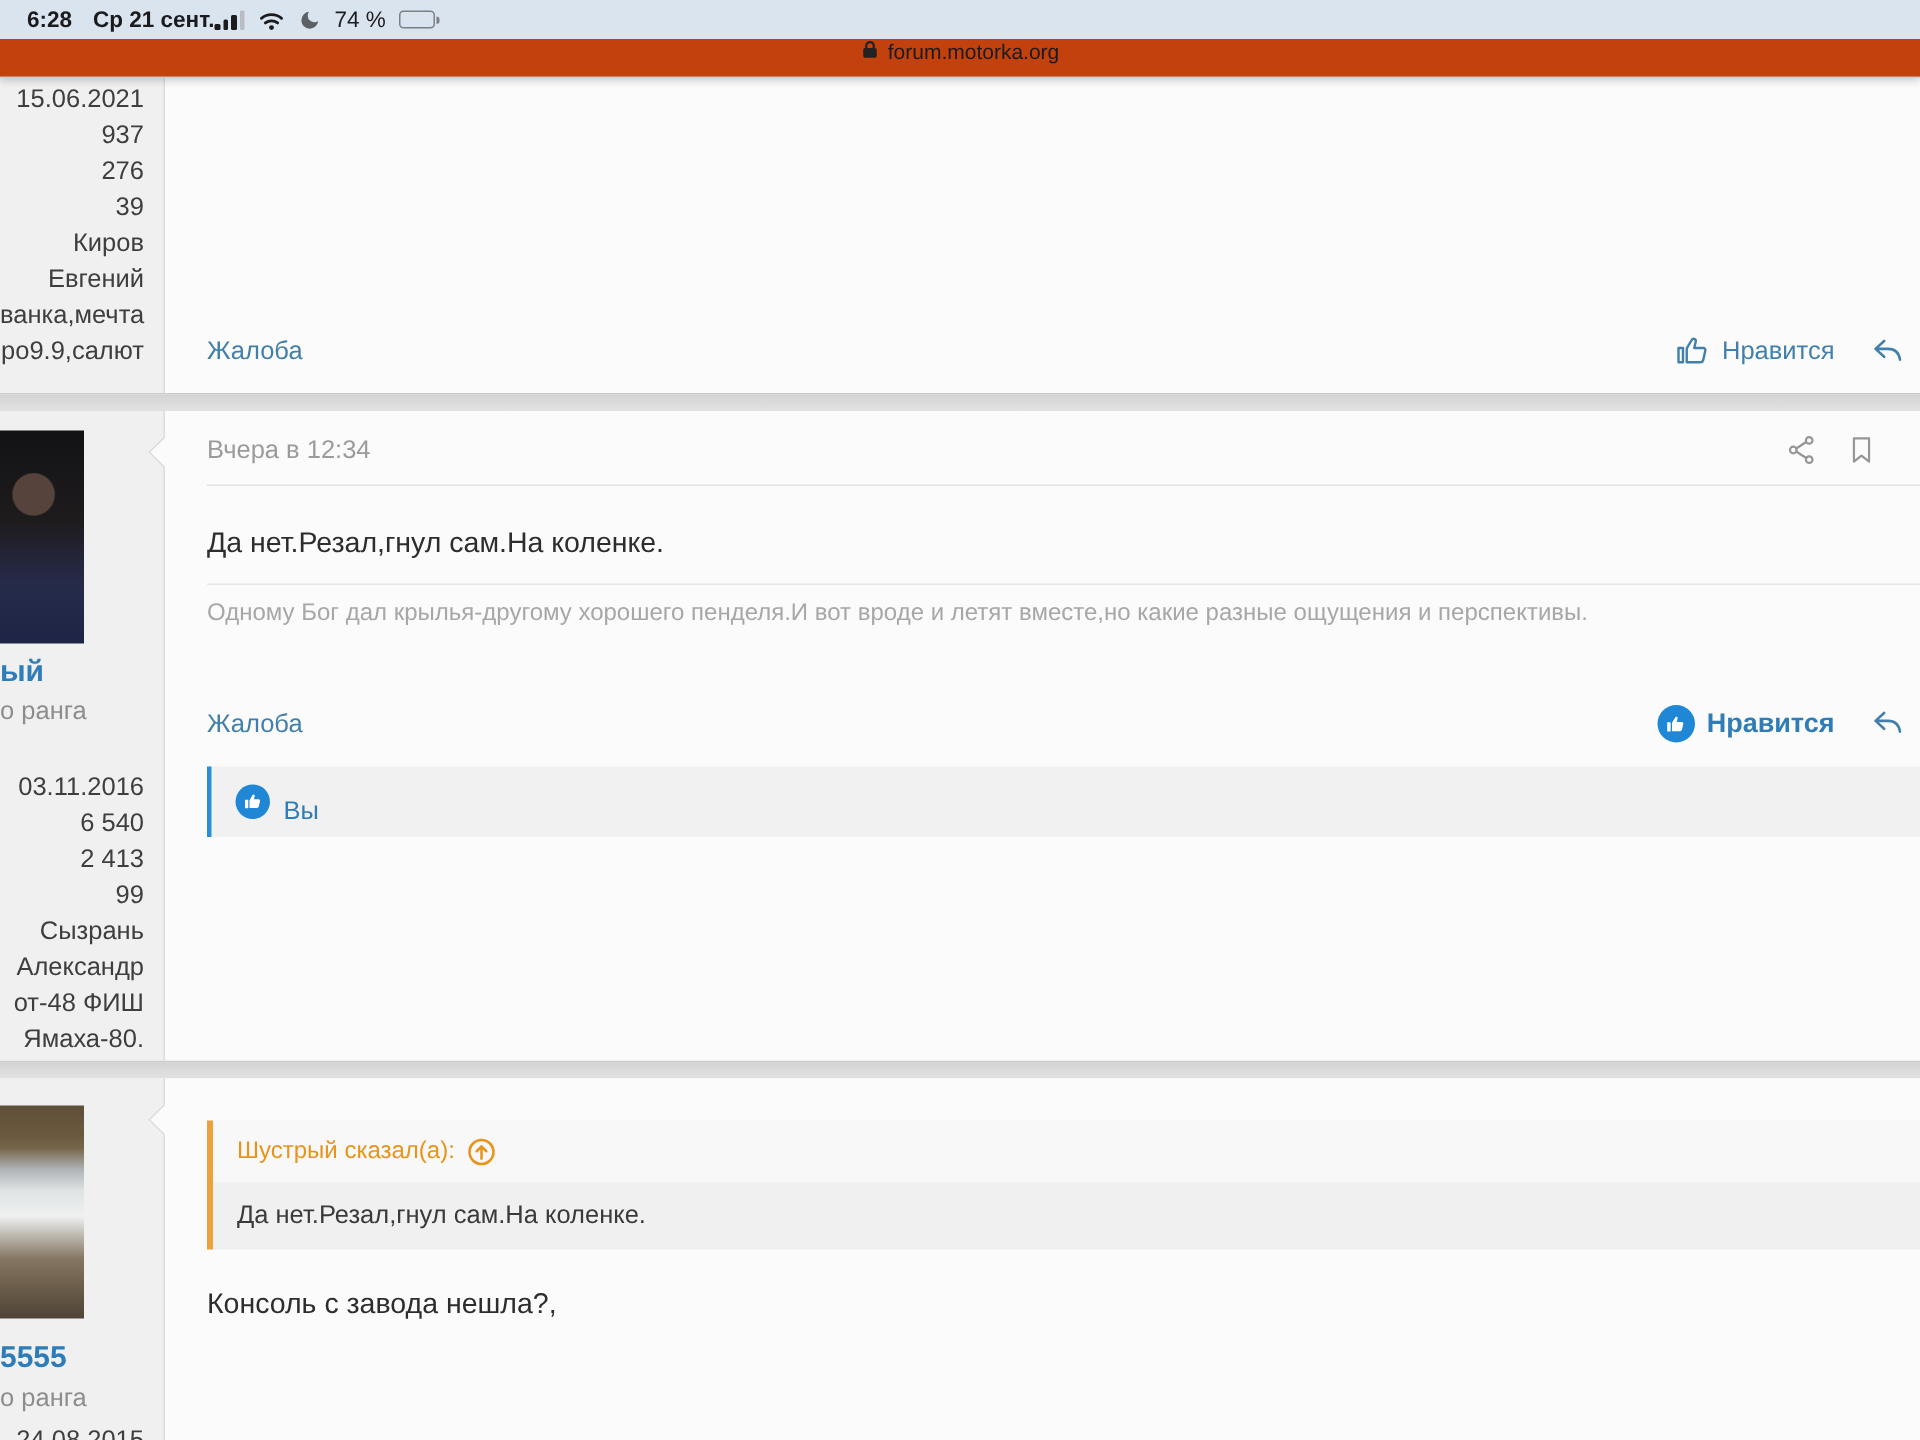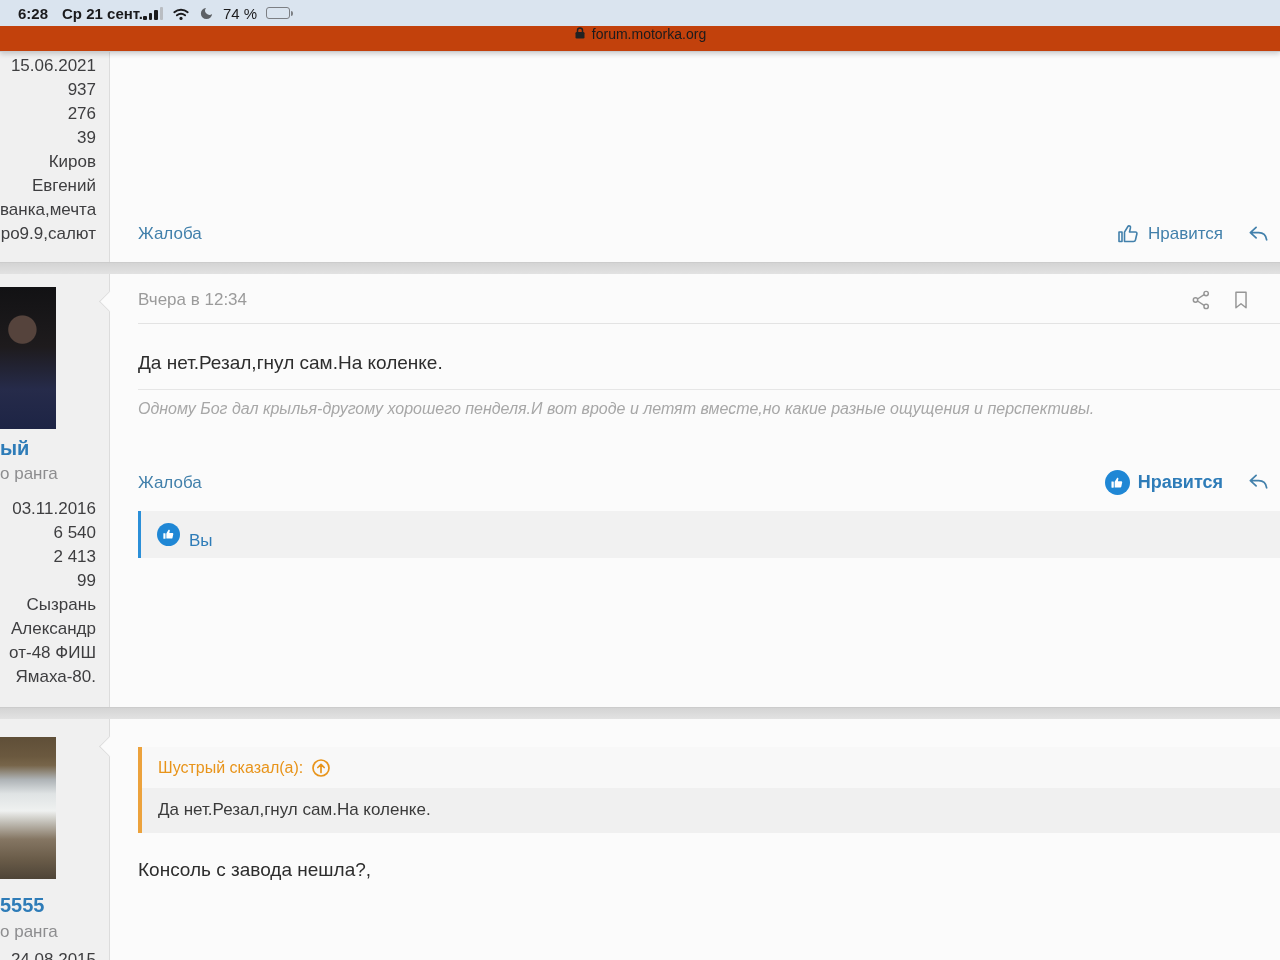--- a/index.html
+++ b/index.html
@@ -55,40 +55,40 @@
   .hicons svg { display:block; }
 
   .quote { margin:28px 0 0 28px; border-left:4px solid #eca23c; }
   .q-head { background:#f8f8f8; padding:11px 16px 10px 16px; display:flex; align-items:center; gap:8px; }
   .q-attr { font-size:16px; color:#e8941a; }
   .q-arrow { color:#e8941a; display:flex; }
   .q-body { background:#f0f0f0; padding:12px 16px 13px 16px; font-size:17px; color:#3a3a3a; }
 
   .pbody { margin:26px 0 0 28px; font-size:19px; color:#2d2d2d; }
   .sig-sep { margin:15px 0 0 28px; border-top:1px solid #e6e6e6; }
-  .psig { margin:10px 0 0 28px; font-size:16px; color:#a7a7a7;font-style:italic; }
+  .psig { margin:10px 0 0 28px; font-size:16px; color:#a7a7a7; }
 
   .pfoot { display:flex; align-items:center; justify-content:space-between; margin:0 10px 0 28px; }
   .pfoot-abs { position:absolute; left:28px; right:10px; bottom:16px; display:flex;
                align-items:center; justify-content:space-between; }
   .link { font-size:17px; color:#4280ab; cursor:pointer; }
   .like-group { display:flex; align-items:center; gap:24px; }
   .like-btn { display:flex; align-items:center; gap:8px; color:#4280ab; }
   .like-label { font-size:17px; color:#4280ab; }
   .like-btn.liked .like-label { font-weight:bold; font-size:18px; color:#2e7cb8; }
   .circ { width:25px; height:25px; border-radius:50%; background:#1f87d5; color:#fff;
           display:flex; align-items:center; justify-content:center; }
   .reply-ico { color:#4280ab; display:flex; }
 
   .likebar { margin:16px 0 0 28px; height:47px; background:#f1f1f1; border-left:3px solid #2b8fd8;
              display:flex; align-items:center; gap:9px; padding-left:16px; }
   .likebar .circ { width:23px; height:23px; }
   .likebar-label { font-size:17px; color:#2e7cb8;margin-top:12px; }
 
-  .u2-stats { margin-top:12px; }
+  .u2-stats { margin-top:28px; }
   .joined-cut { position:absolute; bottom:-8px; right:0; }
 </style>
 </head>
 <body>
 
 <svg width="0" height="0" style="position:absolute">
   <symbol id="i-thumb" viewBox="0 0 24 24">
     <path d="M2.5 9.5h3.2c.4 0 .8.4.8.8v9c0 .4-.4.7-.8.7H3.2c-.4 0-.7-.3-.7-.7v-9.8zM8 19.6V10l3.8-6.3c.3-.5.9-.8 1.5-.6.8.2 1.3 1 1.1 1.8L13.5 9h5.6c1.2 0 2.1 1.1 1.8 2.3l-1.5 6.5c-.2 1-1.1 1.8-2.2 1.8H8z" fill="currentColor"></path>
   </symbol>
   <symbol id="i-thumb-o" viewBox="0 0 24 24">

